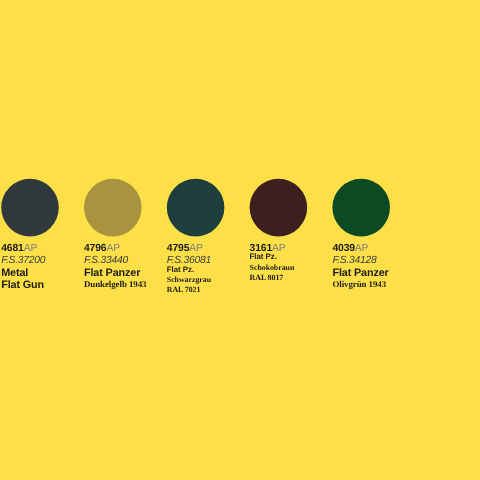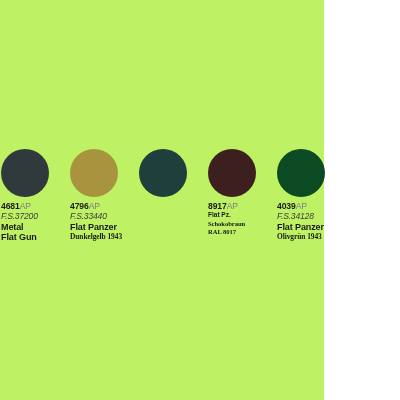--- a/index.html
+++ b/index.html
@@ -12,23 +12,23 @@
     height: 400px;
     overflow: hidden;
     font-family: "Liberation Sans", sans-serif;
     -webkit-font-smoothing: antialiased;
   }
 
   #paint-chart {
     position: absolute;
     left: 0;
     top: 0;
-    width: 324px;
+    width: 400px;
     height: 400px;
-    background: #bef264;
+    background: #fde047;
   }
 
   .swatch-row {
     position: absolute;
     left: 0;
     top: 145px;
     width: 400px;
     display: flex;
     align-items: flex-start;
   }
@@ -146,27 +146,34 @@
           <div class="code-line"><span class="code-num">4796</span><span class="code-suffix">AP</span></div>
           <div class="fs-line">F.S.33440</div>
           <div class="name-big">Flat Panzer</div>
           <div class="sub-line big">Dunkelgelb 1943</div>
         </div>
       </div>
       <div class="swatch-cell">
         <div class="swatch-disc-wrap">
           <div class="swatch-disc" title="#1e3f3c" style="background: rgb(30, 63, 60);"></div>
         </div>
+        <div class="swatch-text">
+          <div class="code-line"><span class="code-num">4795</span><span class="code-suffix">AP</span></div>
+          <div class="fs-line">F.S.36081</div>
+          <div class="name-small">Flat Pz.</div>
+          <div class="sub-line">Schwarzgrau</div>
+          <div class="sub-line">RAL 7021</div>
+        </div>
       </div>
       <div class="swatch-cell">
         <div class="swatch-disc-wrap">
           <div class="swatch-disc" title="#3d1f1f" style="background: rgb(61, 31, 31);"></div>
         </div>
         <div class="swatch-text">
-          <div class="code-line"><span class="code-num">8917</span><span class="code-suffix">AP</span></div>
+          <div class="code-line"><span class="code-num">3161</span><span class="code-suffix">AP</span></div>
           <div class="name-small">Flat Pz.</div>
           <div class="sub-line">Schokobraun</div>
           <div class="sub-line">RAL 8017</div>
         </div>
       </div>
       <div class="swatch-cell">
         <div class="swatch-disc-wrap">
           <div class="swatch-disc" title="#0b4a22" style="background: rgb(11, 74, 34);"></div>
         </div>
         <div class="swatch-text">

